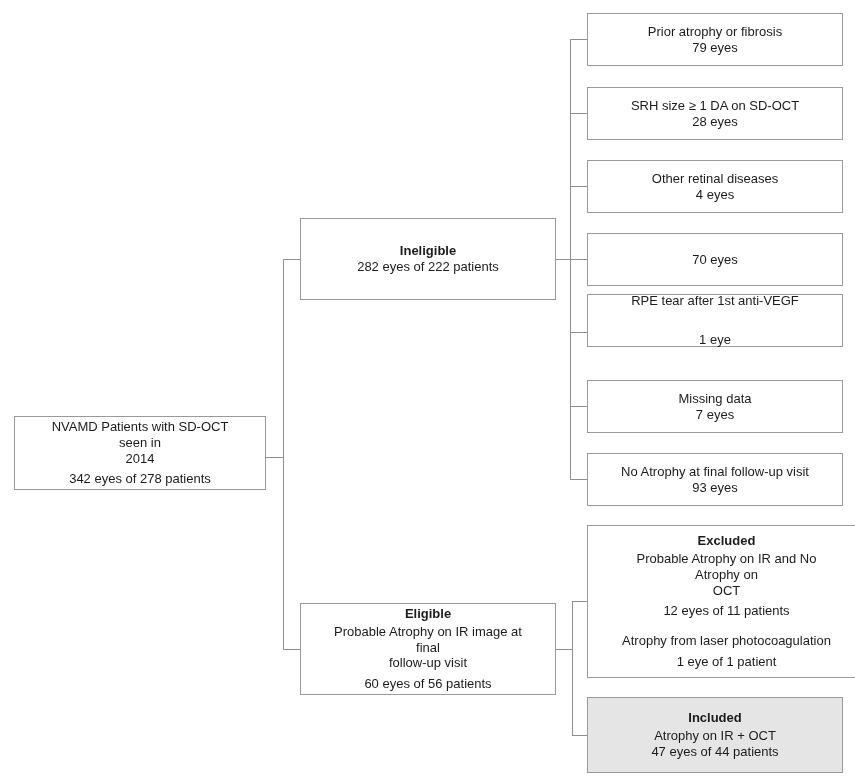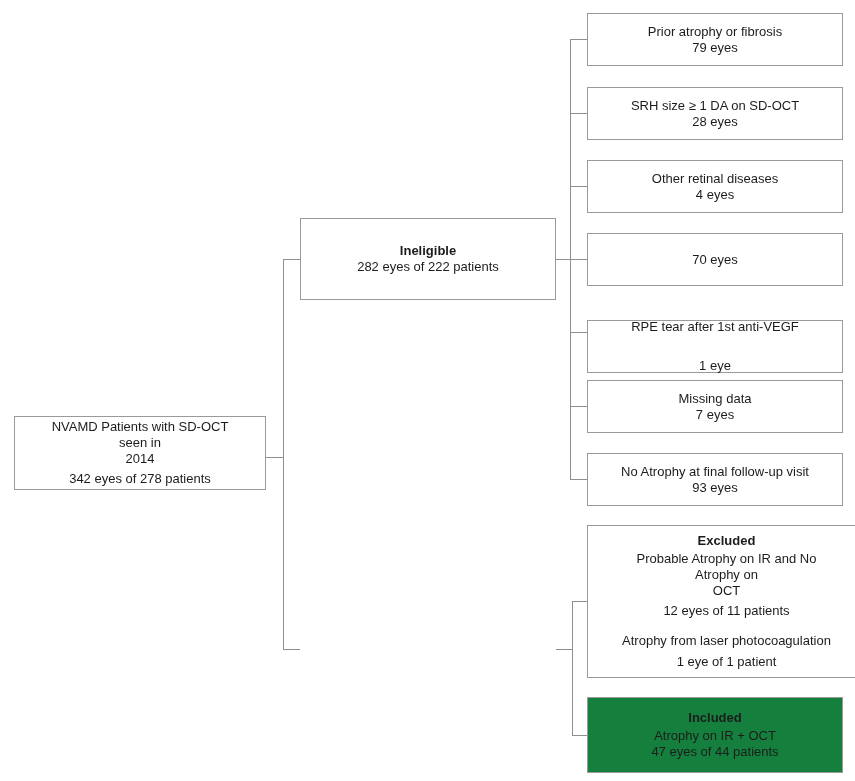--- a/index.html
+++ b/index.html
@@ -23,37 +23,37 @@
     justify-content: center;
     text-align: center;
     font-size: 13px;
     line-height: 1.22;
     padding: 4px 28px;
   }
   .box .title { font-weight: bold; }
   .box .count { margin-top: 5px; }
   .box .subtitle { margin-top: 2px; }
   .box .gap { height: 14px; }
-  .shaded { background: #15803d; }
+  .shaded { background: #e5e5e5; }
   .line {
     position: absolute;
     background: #8f8f8f;
   }
   
   .root-box      { left: 14px;  top: 416px; width: 252px; height: 74px; }
   
   .ineligible-box{ left: 300px; top: 218px; width: 256px; height: 82px; }
   .eligible-box  { left: 300px; top: 603px; width: 256px; height: 92px; }
   
   .reason   { left: 587px; width: 256px; height: 53px; }
   .reason-0 { top: 13px; }
   .reason-1 { top: 87px; }
   .reason-2 { top: 160px; }
   .reason-3 { top: 233px; }
-  .reason-4 { top: 320px; gap: 23px; }
+  .reason-4 { top: 294px; gap: 23px; }
   .reason-5 { top: 380px; }
   .reason-6 { top: 453px; }
   
   .excluded-box { left: 587px; top: 525px; width: 279px; height: 153px; }
   .included-box { left: 587px; top: 697px; width: 256px; height: 76px; }
   
   .c-root-h      { left: 265px; top: 457px; width: 18px; height: 1px; }
   .c-mid-v       { left: 283px; top: 259px; width: 1px;  height: 391px; }
   .c-inelig-stub { left: 283px; top: 259px; width: 17px; height: 1px; }
   .c-elig-stub   { left: 283px; top: 649px; width: 17px; height: 1px; }
@@ -102,20 +102,28 @@
       <span>2014</span>
     </div>
     <div class="count">342 eyes of 278 patients</div>
   </div>
 
   <div class="box ineligible-box">
     <div class="title">Ineligible</div>
     <div>282 eyes of 222 patients</div>
   </div>
 
+  <div class="box eligible-box">
+    <div class="title">Eligible</div>
+    <div class="subtitle">
+      <span>Probable Atrophy on IR image at final</span><br>
+      <span>follow-up visit</span>
+    </div>
+    <div class="count">60 eyes of 56 patients</div>
+  </div>
 
   <div class="box reason reason-0">
     <div>Prior atrophy or fibrosis</div>
     <div>79 eyes</div>
   </div>
   <div class="box reason reason-1">
     <div>SRH size ≥ 1 DA on SD-OCT</div>
     <div>28 eyes</div>
   </div>
   <div class="box reason reason-2">

